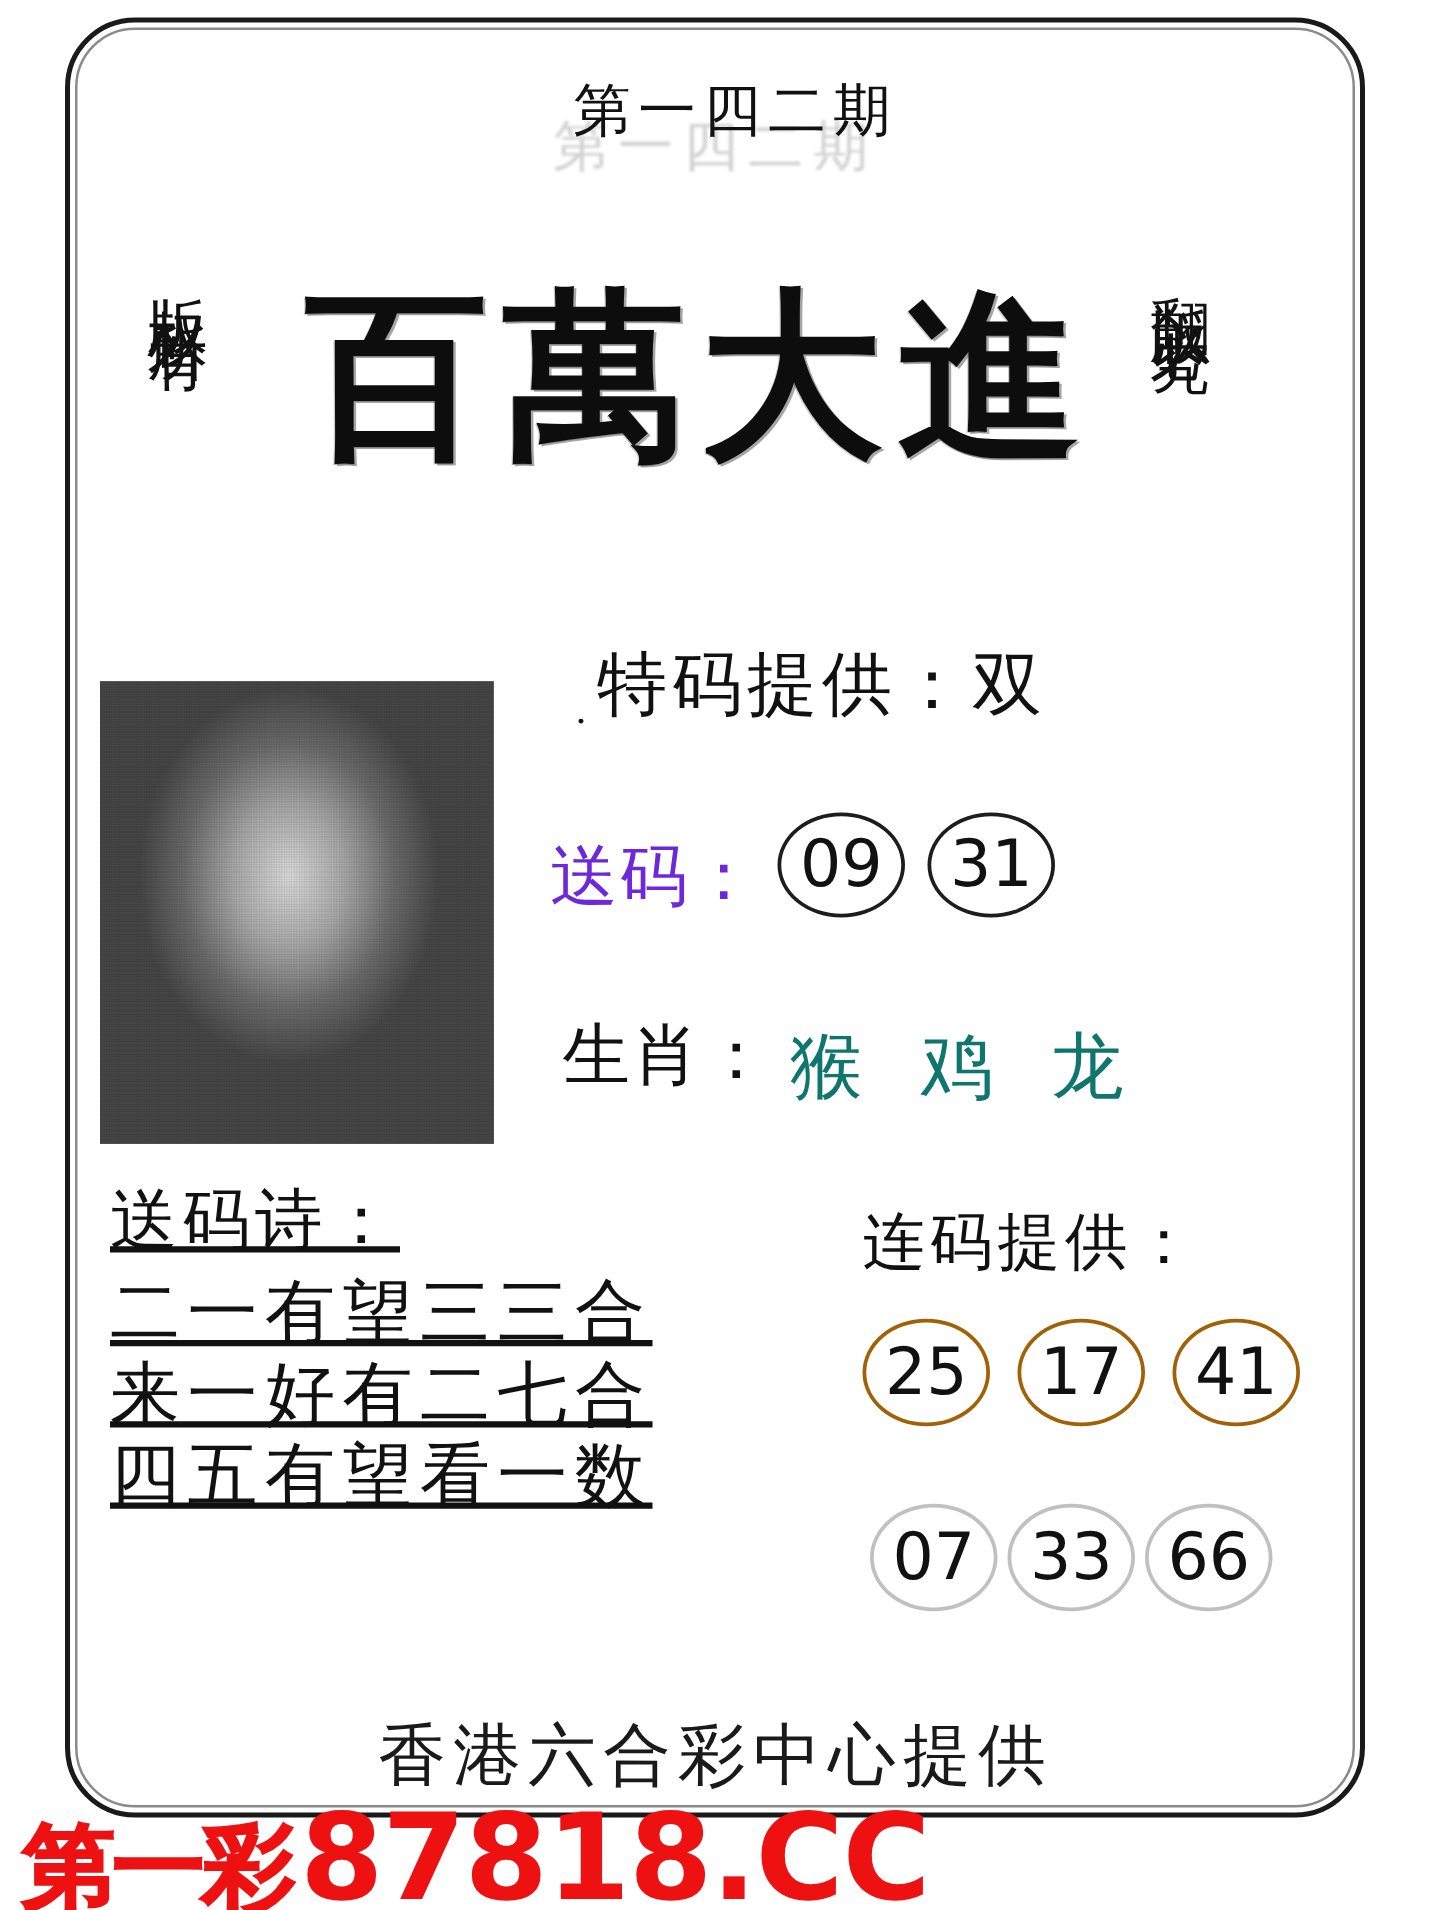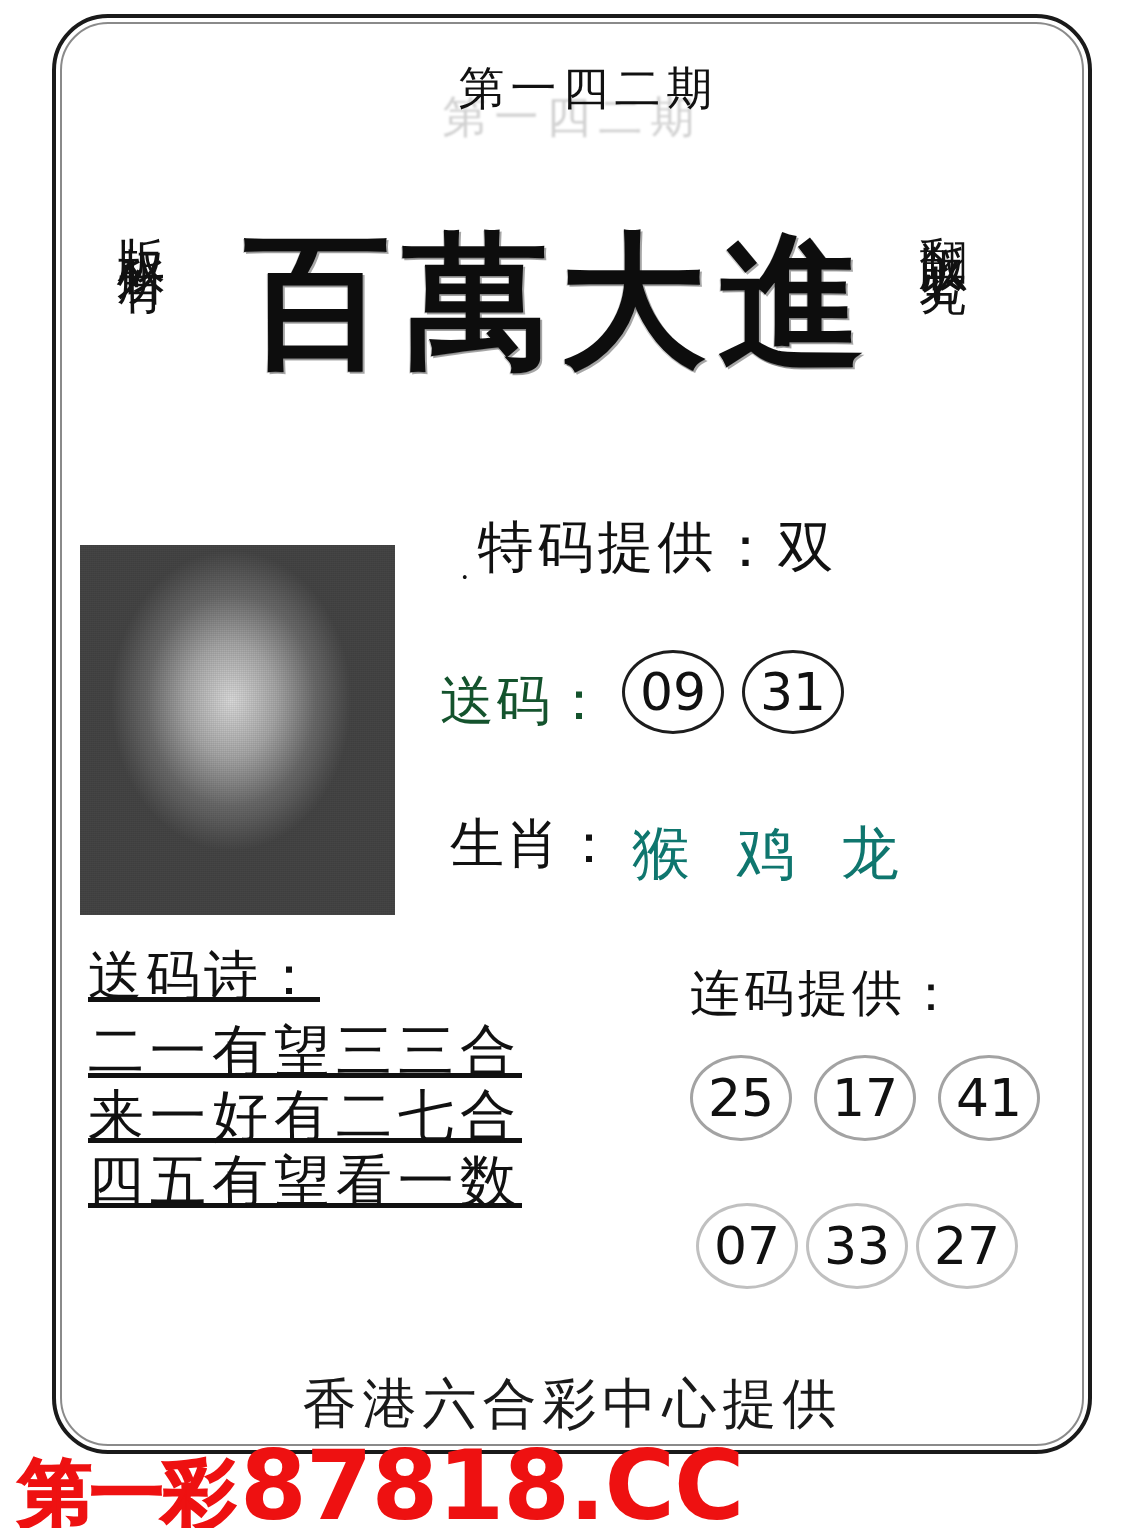--- a/index.html
+++ b/index.html
@@ -132,21 +132,21 @@
     position: absolute;
     left: 440px;
     top: 645px;
     display: flex;
     align-items: center;
     gap: 10px;
   }
   .send-label {
     font-size: 54px;
     letter-spacing: 2px;
-    color: #14532d;
+    color: #6d28d9;
     margin-top: 20px;
   }
   .ball {
     width: 96px;
     height: 78px;
     border: 3px solid #1d1d1d;
     border-radius: 50%;
     display: flex;
     align-items: center;
     justify-content: center;
@@ -216,21 +216,21 @@
     justify-content: flex-start;
   }
   .lian-row.second {
     margin-top: 62px;
     gap: 8px;
     margin-left: 6px;
   }
   .ball-lg {
     width: 96px;
     height: 80px;
-    border: 3px solid #a3a3a3;
+    border: 3px solid #a16207;
     border-radius: 50%;
     display: flex;
     align-items: center;
     justify-content: center;
     font-size: 52px;
     font-family: "DejaVu Sans", "Liberation Sans", sans-serif;
     color: #111;
   }
   .ball-faint {
     border-color: rgba(30,30,30,0.28);
@@ -313,21 +313,21 @@
 <div class="lian">
   <div class="lian-title">连码提供：</div>
   <div class="lian-row">
     <span class="ball-lg">25</span>
     <span class="ball-lg">17</span>
     <span class="ball-lg">41</span>
   </div>
   <div class="lian-row second">
     <span class="ball-lg ball-faint">07</span>
     <span class="ball-lg ball-faint">33</span>
-    <span class="ball-lg ball-faint">27</span>
+    <span class="ball-lg ball-faint">66</span>
   </div>
 </div>
 
 <div class="footer-cn">香港六合彩中心提供</div>
 
 <div class="watermark">
   <span class="wm-cn">第一彩</span>
   <span class="wm-num">87818.CC</span>
 </div>
 

